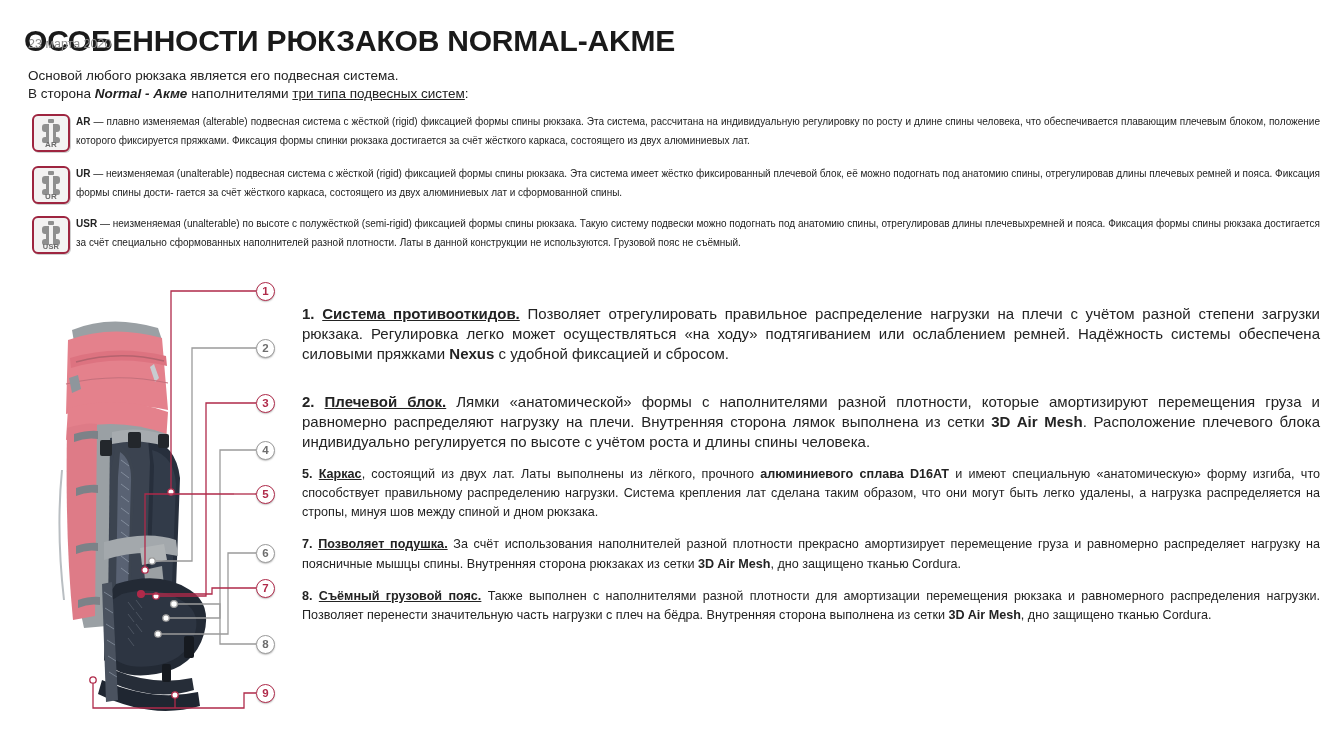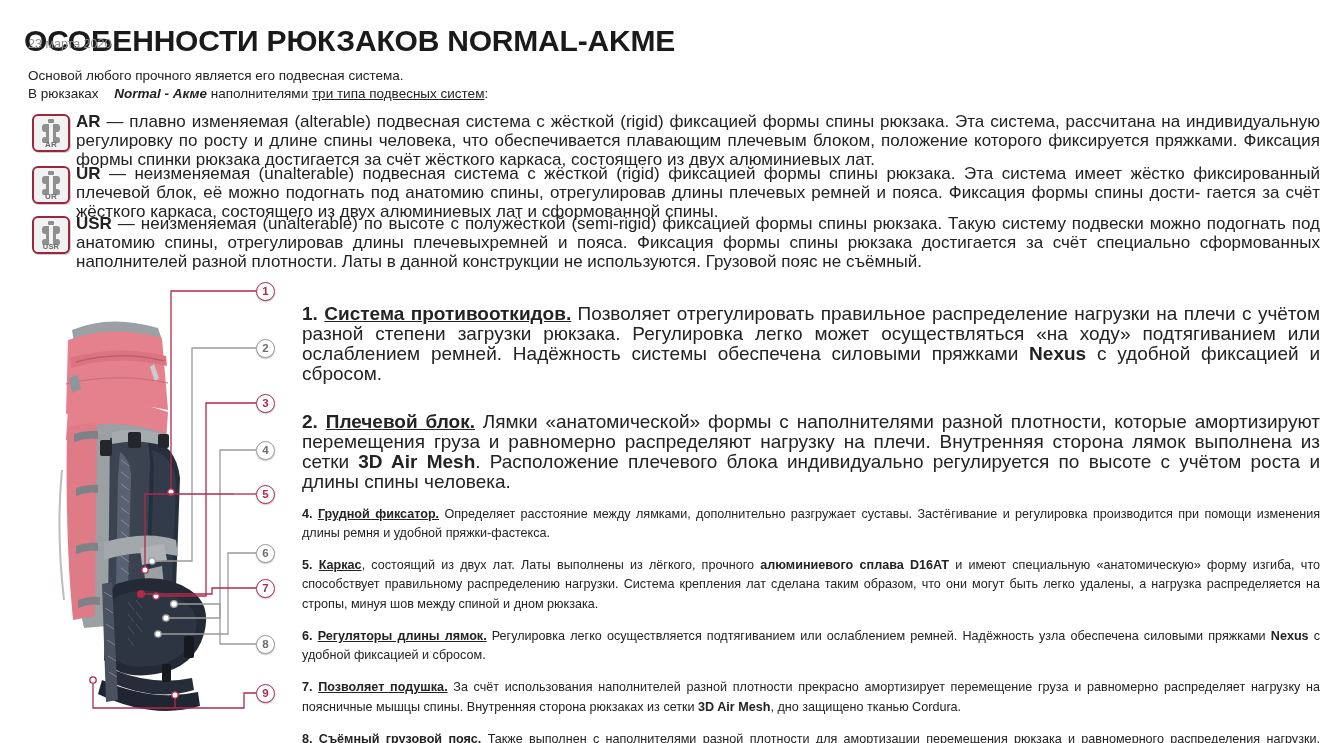--- a/index.html
+++ b/index.html
@@ -44,21 +44,21 @@
     color: #222;
     line-height: 18px;
   }
   .intro-2 {
     position: absolute;
     left: 28px; top: 85px;
     font-size: 13.5px;
     color: #222;
     line-height: 18px;
   }
-  .intro-2 .ital { font-style: italic; font-weight: 700; margin-left: 12px; }
+  .intro-2 .ital { font-style: italic; font-weight: 700; }
   .uline { text-decoration: underline; text-align: center; }
 
   
   .sys-row {
     position: absolute;
     left: 28px;
     width: 1290px;
   }
   .sys-row .badge {
     position: absolute;
@@ -67,21 +67,21 @@
     border: 2px solid #9e2540;
     border-radius: 6px;
     background: #f3f2f2;
     box-shadow: 1px 1px 0 #cfcfcf;
   }
   .badge svg { display: block; }
   .sys-row .sys-text {
     position: absolute;
     left: 48px; top: -2px;
     width: 1244px;
-    font-size: 17px;
+    font-size: 10px;
     line-height: 19px;
     color: #222;
     text-align: justify;
   }
   .sys-text b { font-weight: 700; }
 
   #sys-row-0 { top: 114px; }
   #sys-row-1 { top: 166px; }
   #sys-row-2 { top: 216px; }
 
@@ -127,36 +127,36 @@
     font-size: 12.6px;
     line-height: 19.4px;
     color: #232323;
     text-align: justify;
     margin-bottom: 11px;
   }
   .item .lead { font-weight: 700; text-decoration: underline; }
   .item .num { font-weight: 700; }
   .item b { font-weight: 700; }
 
-  #item-0, #item-1 { font-size: 19px; line-height: 20px; margin-top: 28px; }
+  #item-0, #item-1 { font-size: 15px; line-height: 20px; margin-top: 28px; }
   #item-0 { margin-bottom: 13px; }
   #item-1 { margin-bottom: 12px; }
 </style>
 </head>
 <body>
 
 <div class="page">
 
   <h1 class="page-title">ОСОБЕННОСТИ РЮКЗАКОВ NORMAL-AKME</h1>
 
   <div class="post-date">23 марта 2020</div>
 
-  <div class="intro-1">Основой любого прочного является его подвесная система.</div>
-
-  <div class="intro-2"><span>В рюкзаках </span><span class="ital">Normal - Акме</span><span> наполнителями </span><span class="uline">три типа подвесных систем</span><span>:</span></div>
+  <div class="intro-1">Основой любого рюкзака является его подвесная система.</div>
+
+  <div class="intro-2"><span>В сторона </span><span class="ital">Normal - Акме</span><span> наполнителями </span><span class="uline">три типа подвесных систем</span><span>:</span></div>
 
   <div class="sys-row" id="sys-row-0">
     <div class="badge">
       <svg width="34" height="34" viewBox="0 0 34 34">
         <rect x="14" y="3" width="6" height="4" rx="1" fill="#8f8f8f"></rect>
         <path d="M11 8 h12 a3 3 0 0 1 3 3 v2 a3 3 0 0 1 -3 3 h-1 v5 h1 a3 3 0 0 1 3 3 v1 a2 2 0 0 1 -2 2 h-14 a2 2 0 0 1 -2 -2 v-1 a3 3 0 0 1 3 -3 h1 v-5 h-1 a3 3 0 0 1 -3 -3 v-2 a3 3 0 0 1 3 -3 z" fill="#8f8f8f"></path>
         <rect x="15" y="8" width="4" height="19" fill="#f3f2f2"></rect>
       </svg>
       <div style="position:absolute;left:0;right:0;bottom:1px;text-align:center;font-size:8px;font-weight:700;color:#6b6b6b;letter-spacing:.3px;">AR</div>
     </div>
@@ -304,25 +304,23 @@
     <div class="cal" style="left:236px; top:414px;">9</div>
   </div>
 
   <div class="content-col">
 
     <p class="item" id="item-0"><span class="num">1.</span> <span class="lead">Система противооткидов.</span><span> Позволяет отрегулировать правильное распределение нагрузки на плечи с учётом разной степени загрузки рюкзака.  Регулировка легко может осуществляться «на ходу» подтягиванием или ослаблением ремней. Надёжность системы обеспечена силовыми пряжками </span><b>Nexus</b><span> с удобной фиксацией и сбросом.</span></p>
 
     <p class="item" id="item-1"><span class="num">2.</span> <span class="lead">Плечевой блок.</span><span> Лямки «анатомической» формы с наполнителями разной  плотности, которые амортизируют перемещения груза и равномерно распределяют нагрузку на плечи.  Внутренняя сторона лямок выполнена из сетки </span><b>3D Air Mesh</b><span>. Расположение плечевого блока индивидуально регулируется по высоте с учётом роста и длины спины человека.</span></p>
 
 
-    <p class="item" id="item-3"><span class="num">4.</span> <span class="lead">Грудной  фиксатор.</span><span>  Определяет  расстояние  между  лямками, дополнительно разгружает суставы.  Застёгивание и регулировка производится при помощи изменения длины ремня и удобной пряжки-фастекса.</span><b></b><span></span></p>
 
     <p class="item" id="item-4"><span class="num">5.</span> <span class="lead">Каркас</span><span>, состоящий из двух лат. Латы выполнены из лёгкого, прочного </span><b>алюминиевого сплава D16AT</b><span> и имеют специальную «анатомическую»  форму изгиба, что способствует правильному распределению нагрузки. Система  крепления лат сделана таким образом, что они могут быть легко удалены, а нагрузка распределяется на стропы, минуя шов между спиной и дном рюкзака.</span></p>
 
-    <p class="item" id="item-5"><span class="num">6.</span> <span class="lead">Регуляторы длины лямок.</span><span> Регулировка легко осуществляется подтягиванием или ослаблением ремней. Надёжность узла обеспечена силовыми пряжками </span><b>Nexus</b><span> с удобной  фиксацией и сбросом.</span></p>
 
     <p class="item" id="item-6"><span class="num">7.</span> <span class="lead">Позволяет подушка.</span><span> За счёт использования наполнителей разной плотности прекрасно амортизирует перемещение груза и равномерно распределяет нагрузку на поясничные мышцы спины. Внутренняя сторона рюкзаках из сетки </span><b>3D Air Mesh</b><span>, дно защищено тканью Cordura.</span></p>
 
     <p class="item" id="item-7"><span class="num">8.</span> <span class="lead">Съёмный  грузовой пояс.</span><span> Также выполнен с наполнителями разной плотности для амортизации перемещения рюкзака и равномерного распределения нагрузки. Позволяет перенести значительную часть  нагрузки с плеч на бёдра. Внутренняя сторона выполнена из сетки </span><b>3D Air Mesh</b><span>, дно защищено тканью Cordura.</span></p>
 
   </div>
 
 </div>
 
 </body></html>

